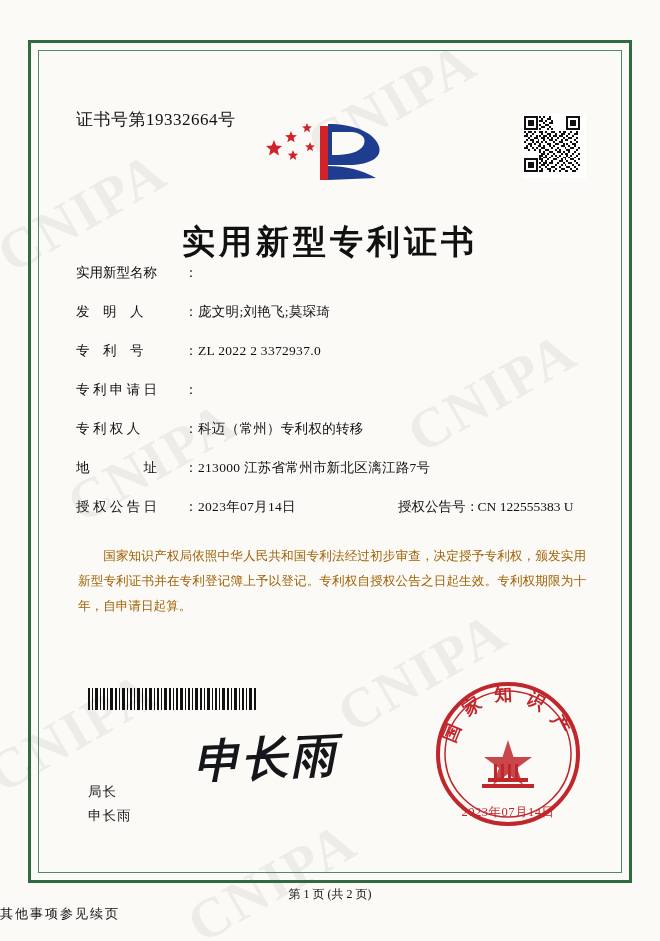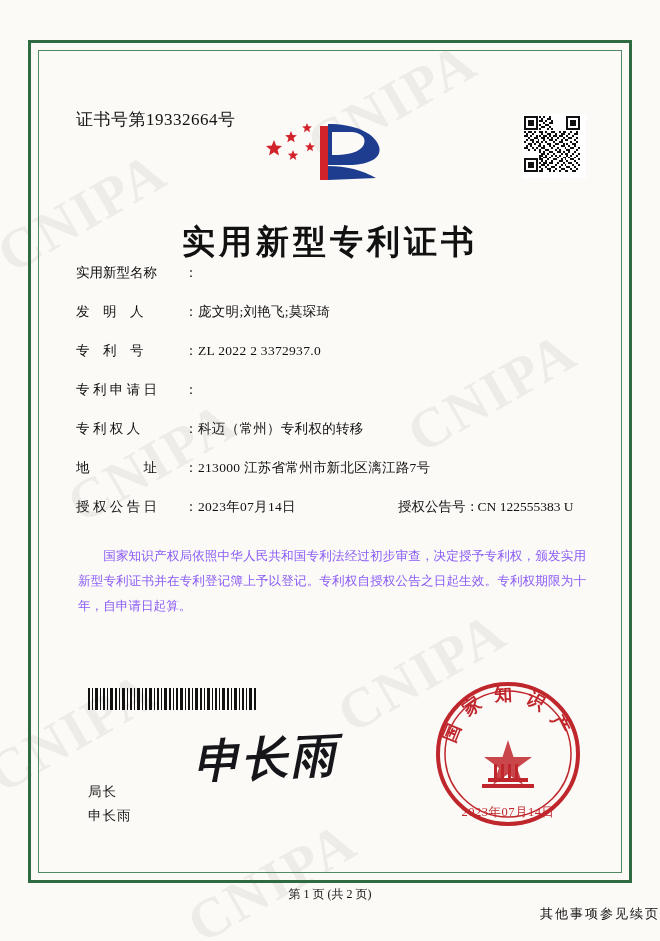--- a/index.html
+++ b/index.html
@@ -165,21 +165,21 @@
   .sub-value { flex: 1 1 auto; }
 
   
   .paragraphs {
     position: absolute;
     left: 34px;
     right: 30px;
     top: 488px;
     font-size: 12.6px;
     line-height: 25px;
-    color: #8b5cf6;
+    color: #a16207;
     text-align: justify;
   }
   .paragraphs p {
     margin: 0 0 6px 0;
     text-indent: 2em;
   }
 
   
   .barcode {
     position: absolute;
@@ -241,21 +241,21 @@
     text-align: center;
     font-size: 12px;
     color: #111;
     z-index: 5;
   }
   .footer-note {
     position: absolute;
     left: 0;
     right: 0;
     bottom: 18px;
-    text-align: right;
+    text-align: left;
     font-size: 13px;
     letter-spacing: 2px;
     color: #111;
     z-index: 5;
   }
 </style>
 </head>
 <body>
 
 <div class="page">

